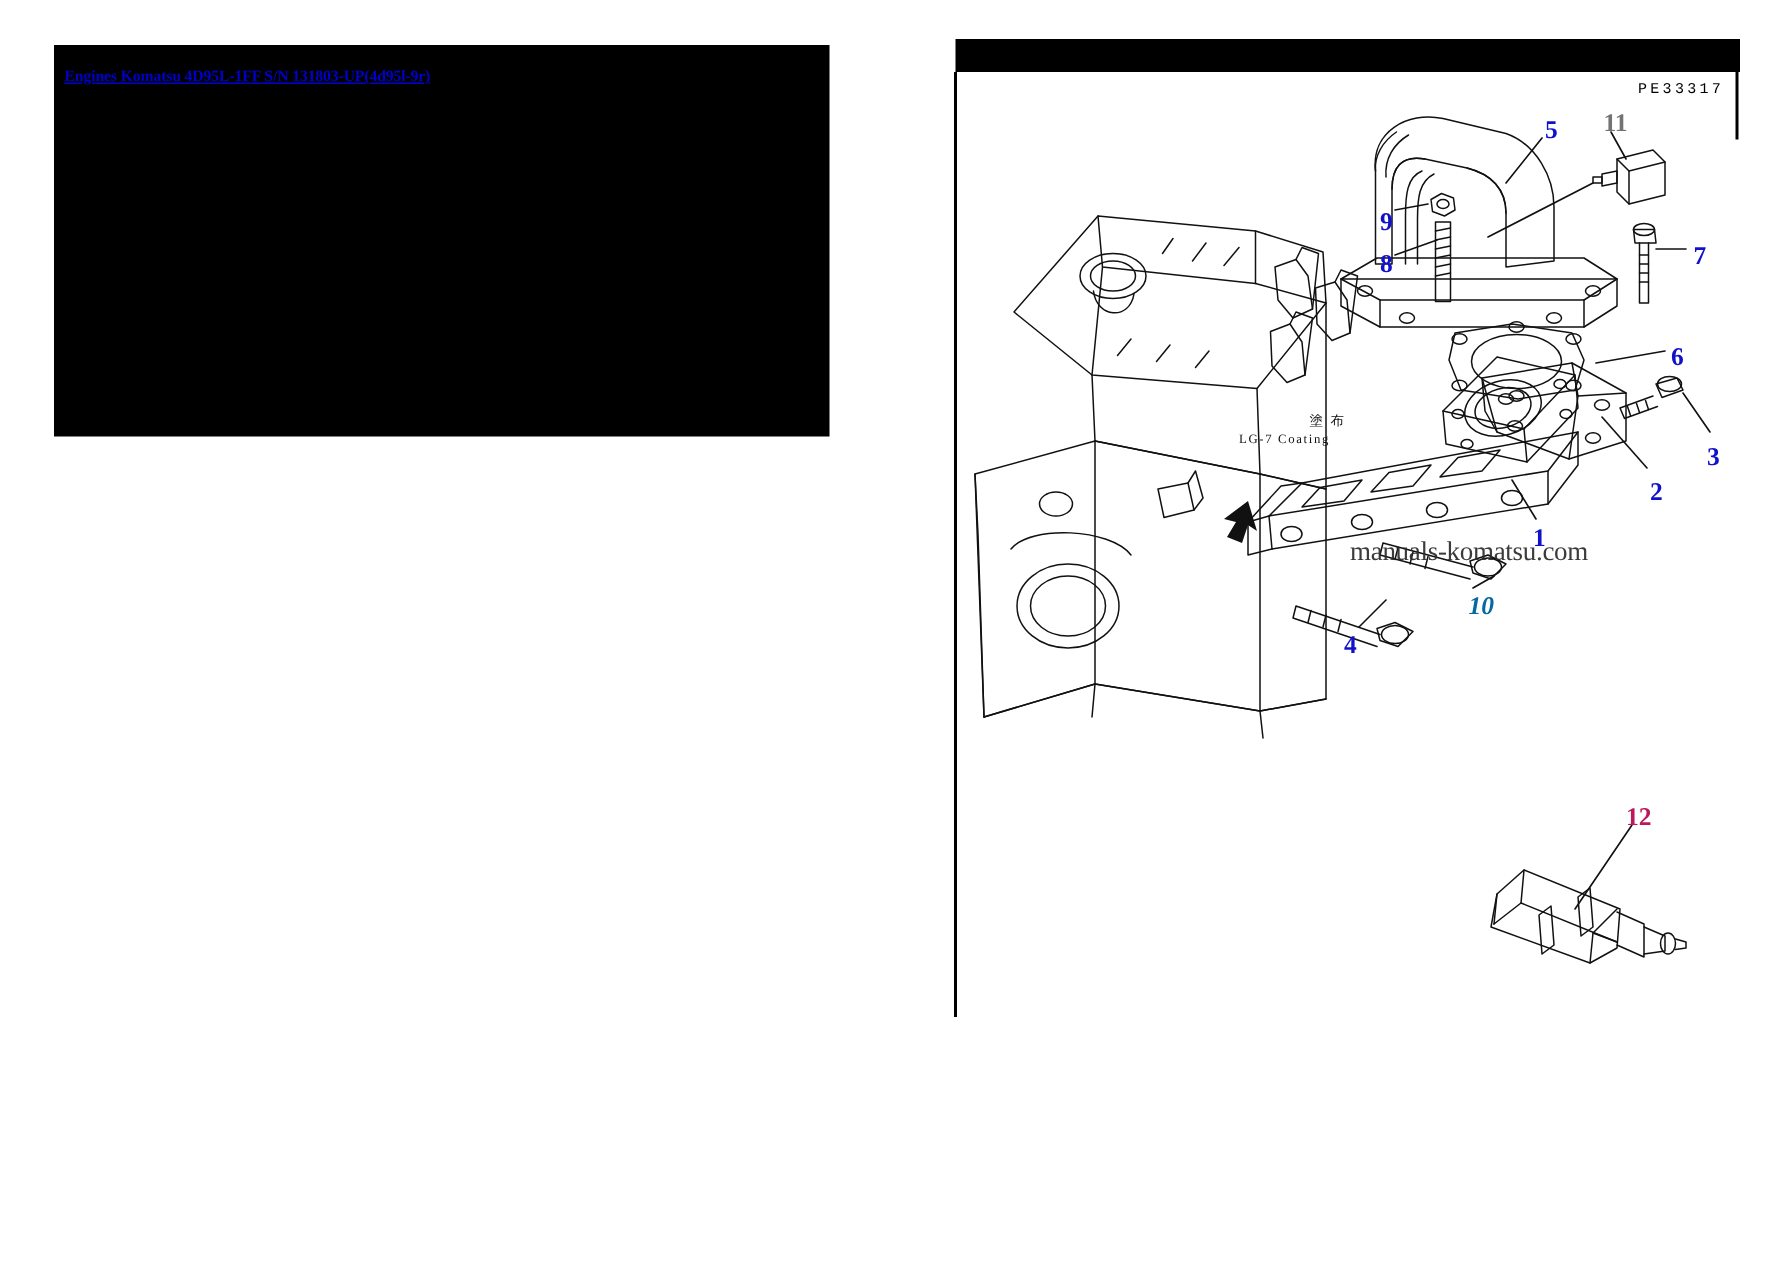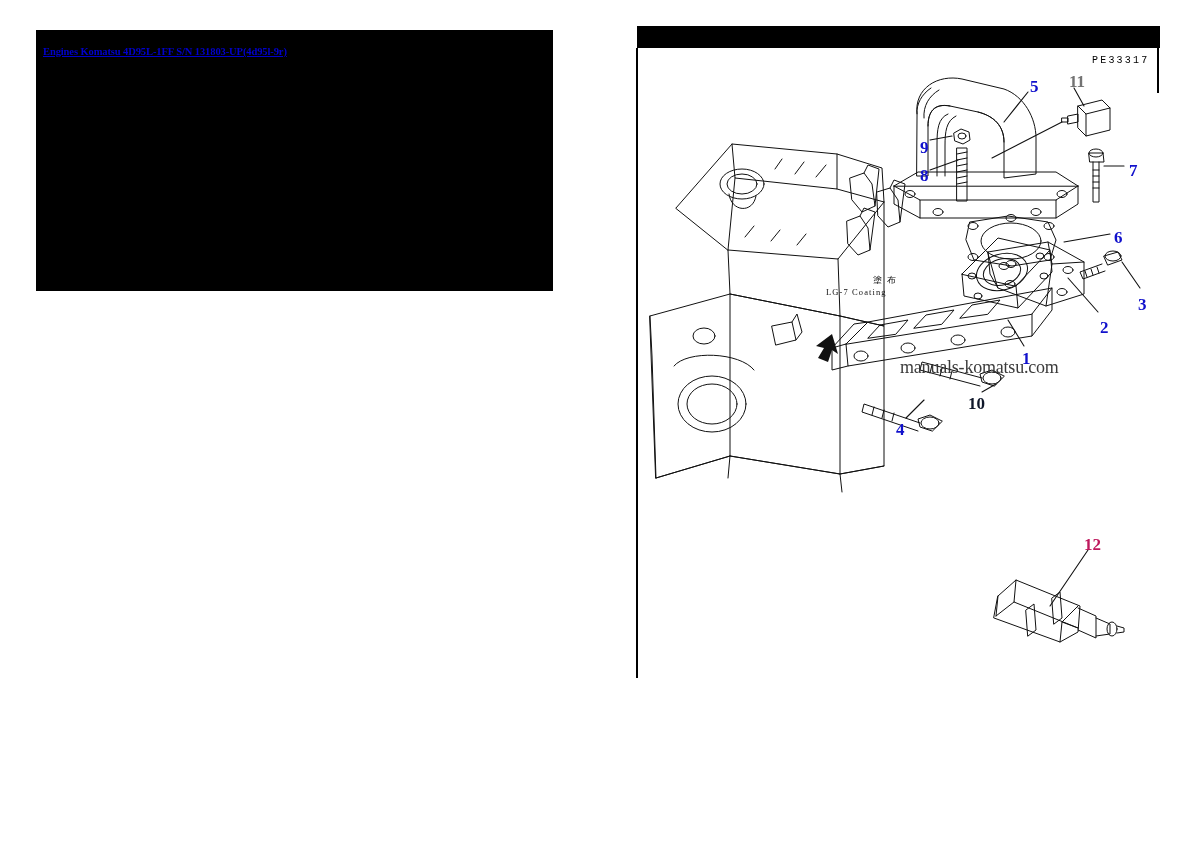--- a/index.html
+++ b/index.html
@@ -381,19 +381,19 @@
     <div id="callout-layer">
         <div class="callout" style="left: 398px; top: 52px; color: rgb(17, 17, 204);">5</div>
         <div class="callout" style="left: 437px; top: 47px; color: #737373;">11</div>
         <div class="callout" style="left: 288px; top: 113px; color: rgb(17, 17, 204);">9</div>
         <div class="callout" style="left: 288px; top: 141px; color: rgb(17, 17, 204);">8</div>
         <div class="callout" style="left: 497px; top: 136px; color: rgb(17, 17, 204);">7</div>
         <div class="callout" style="left: 482px; top: 203px; color: rgb(17, 17, 204);">6</div>
         <div class="callout" style="left: 506px; top: 270px; color: rgb(17, 17, 204);">3</div>
         <div class="callout" style="left: 468px; top: 293px; color: rgb(17, 17, 204);">2</div>
         <div class="callout" style="left: 390px; top: 324px; color: rgb(17, 17, 204);">1</div>
-        <div class="callout" style="left: 336px; top: 369px; color: #0f172a;">10</div>
+        <div class="callout" style="left: 347px; top: 369px; color: #0369a1; font-style: italic;">10</div>
         <div class="callout" style="left: 264px; top: 395px; color: rgb(17, 17, 204);">4</div>
         <div class="callout" style="left: 452px; top: 510px; color: #be185d;">12</div>
       </div>
   </div>
 
 </div>
 
 </body></html>

